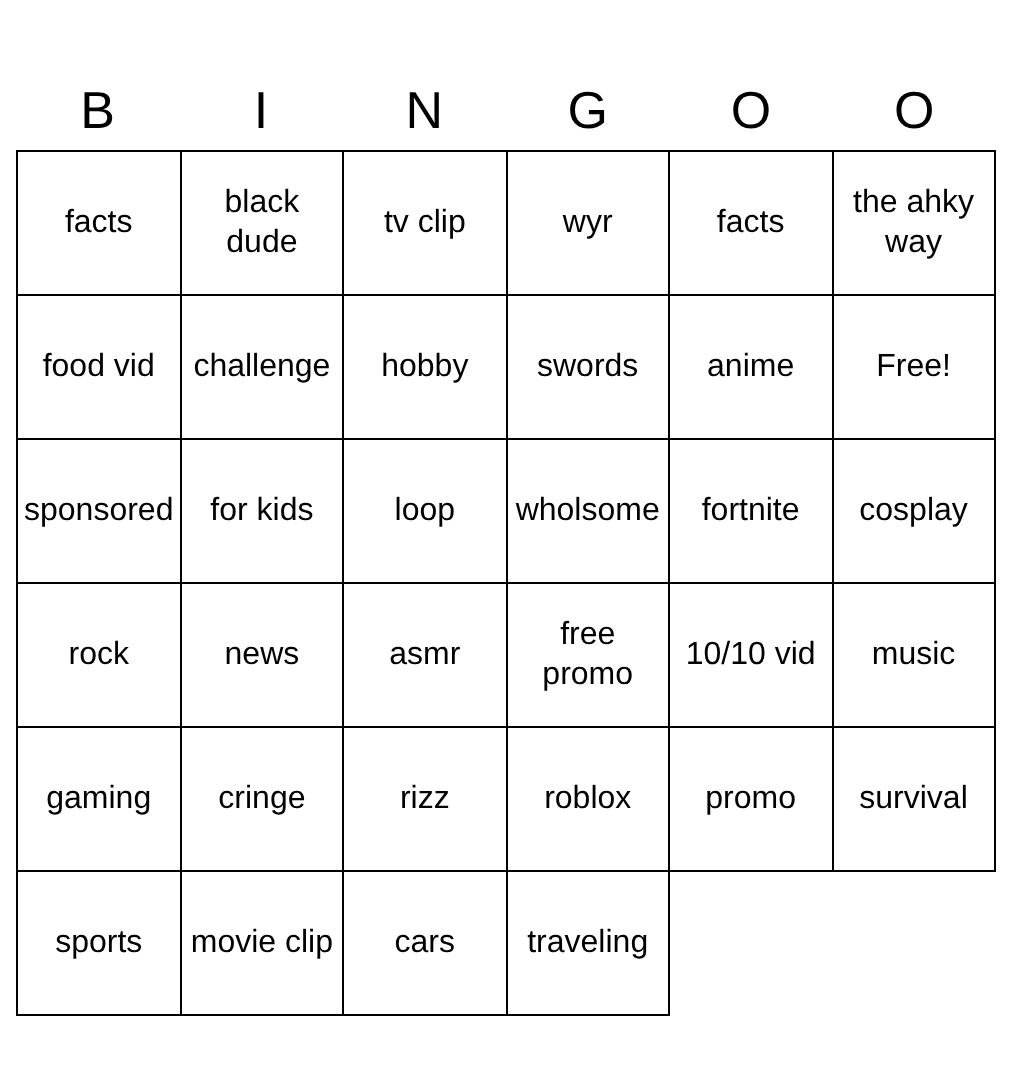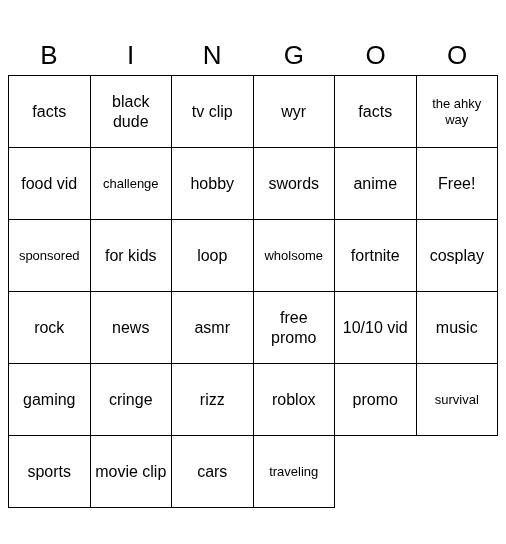--- a/index.html
+++ b/index.html
@@ -45,21 +45,21 @@
       font-size: 13px;
       line-height: 1.2;
     }
     .cell.large {
       font-size: 16px;
     }
     .cell.medium {
       font-size: 16px;
     }
     .cell.small {
-      font-size: 13px;
+      font-size: 16px;
     }
   </style>
 </head>
 <body>
 
 <div class="bingo-container">
   <div class="bingo-header">
     
   </div>
 

